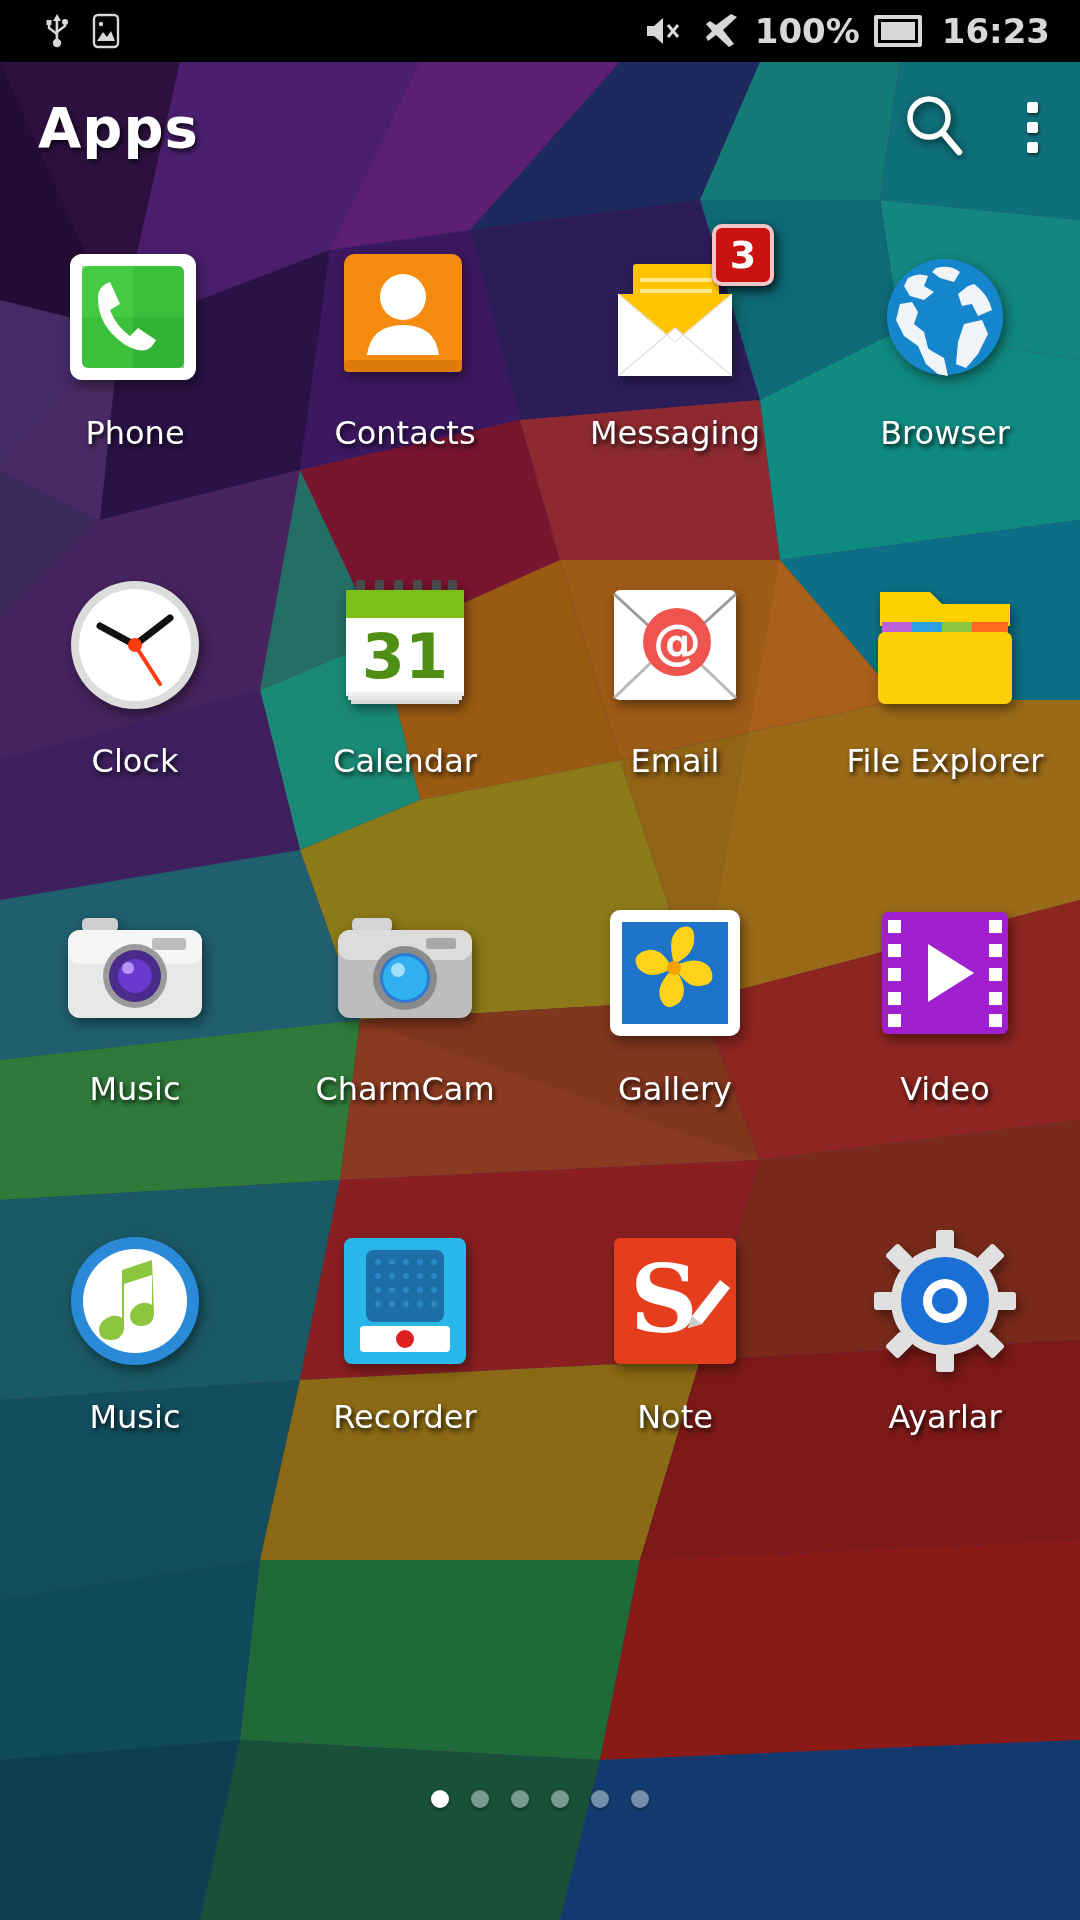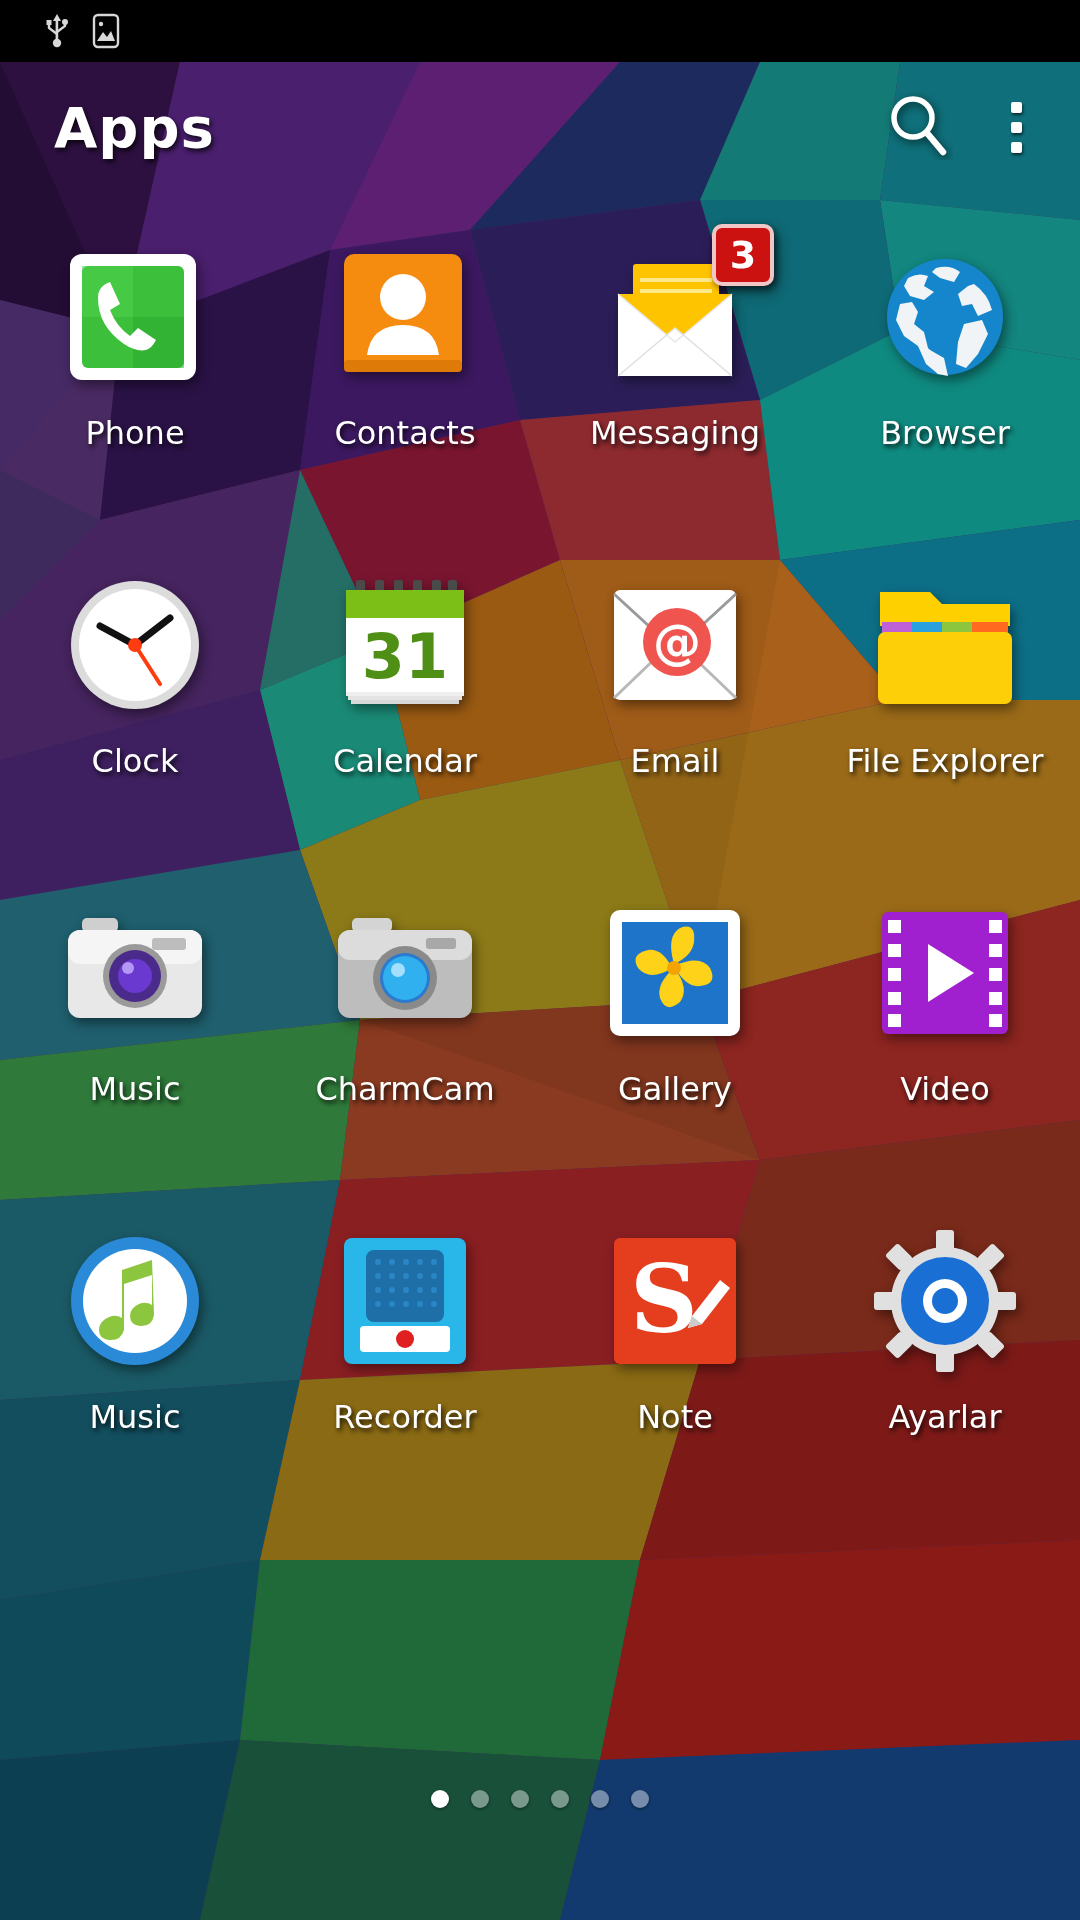--- a/index.html
+++ b/index.html
@@ -35,21 +35,21 @@
     width:48px;height:32px;border:4px solid #d8d8d8;border-radius:2px;
     position:relative; background:#000;
   }
   .batt::after{
     content:""; position:absolute; inset:3px; background:#d8d8d8;
   }
 
   
   .header{
     position:absolute; top:62px; left:0; width:1080px; height:130px;
-    z-index:20; display:flex; align-items:center; padding:0 36px;
+    z-index:20; display:flex; align-items:center; padding:0 20px;
   }
   .apps-title{
     color:#ffffff; font-size:56px;
     font-family:"DejaVu Sans", sans-serif; font-weight:bold;
     text-shadow:2px 3px 5px rgba(0,0,0,.75);
     margin-left:18px; letter-spacing:1px;
   }
   .hdr-actions{ margin-left:auto; display:flex; align-items:center; gap:46px; margin-right:10px;}
   .dots-menu{ display:flex; flex-direction:column; gap:9px; padding:8px 12px; }
   .dots-menu i{ display:block; width:11px;height:11px;background:#fff;border-radius:2px;
@@ -179,20 +179,36 @@
     </span>
     <span class="sb-icon">
       <svg width="28" height="36" viewBox="0 0 28 36">
         <rect x="2" y="2" width="24" height="32" rx="4" fill="none" stroke="#d8d8d8" stroke-width="2.4"></rect>
         <circle cx="9" cy="11" r="2.2" fill="#d8d8d8"></circle>
         <path d="M5 28 L11 19 L15 24 L19 18 L23 28 Z" fill="#d8d8d8"></path>
       </svg>
     </span>
   </div>
 
+  <div class="sb-right">
+    <span class="sb-icon">
+      <svg width="44" height="36" viewBox="0 0 44 36">
+        <path d="M4 13 H11 L20 5 V31 L11 23 H4 Z" fill="#d8d8d8"></path>
+        <path d="M25 12 L35 24 M35 12 L25 24" stroke="#d8d8d8" stroke-width="3"></path>
+      </svg>
+    </span>
+    <span class="sb-icon">
+      <svg width="40" height="36" viewBox="0 0 40 36">
+        <path d="M36 4 L22 17 L33 31 L28 34 L15 22 L7 28 L5 24 L11 18 L5 11 L9 8 L15 12 L30 1 Z" fill="#d8d8d8"></path>
+      </svg>
+    </span>
+    <span class="sb-text">100%</span>
+    <span class="batt"></span>
+    <span class="sb-clock">16:23</span>
+  </div>
 </div>
 
 <div class="header">
   <div class="apps-title">Apps</div>
   <div class="hdr-actions">
     <span>
       <svg width="70" height="70" viewBox="0 0 70 70">
         <g style="filter:drop-shadow(2px 3px 4px rgba(0,0,0,.6))">
           <circle cx="30" cy="28" r="19" fill="none" stroke="#fff" stroke-width="5.5"></circle>
           <line x1="44" y1="43" x2="60" y2="62" stroke="#fff" stroke-width="6.5" stroke-linecap="round"></line>

